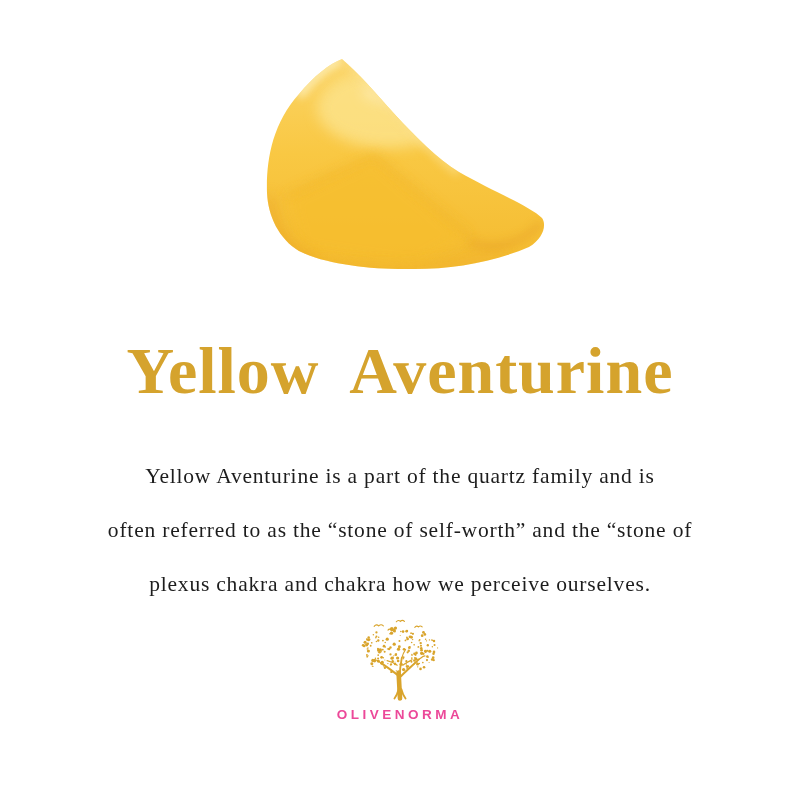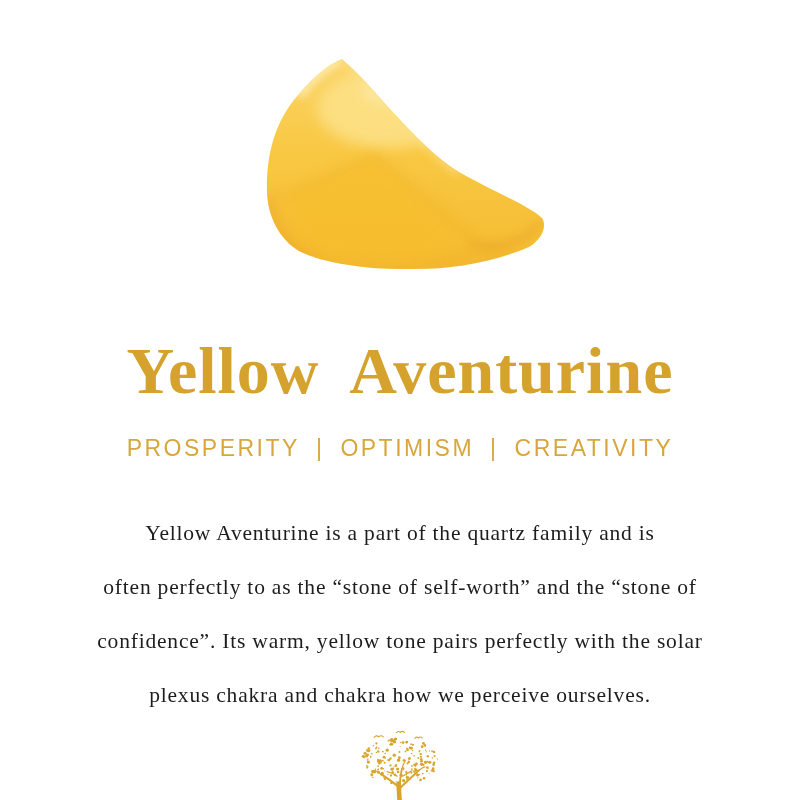--- a/index.html
+++ b/index.html
@@ -90,28 +90,24 @@
         <path d="M33,150 L120,110 L215,190" stroke="#EFB02C" stroke-width="3" fill="none" opacity="0.6" filter="url(#b4)"></path>
         <path d="M14,150 C16,185 35,208 60,216" stroke="#E9A326" stroke-width="10" fill="none" opacity="0.65" filter="url(#b7)"></path>
         <path d="M60,218 C110,229 180,227 250,205" stroke="#EFAE2C" stroke-width="8" fill="none" opacity="0.6" filter="url(#b7)"></path>
         <path d="M215,196 C245,206 270,196 287,177" stroke="#E8A226" stroke-width="7" fill="none" opacity="0.55" filter="url(#b4)"></path>
       </g>
     </svg>
   </figure>
 
   <h1 class="title">Yellow Aventurine</h1>
 
-  <div class="tagline">
-    <span>PROSPERITY</span><span class="sep">|</span><span>OPTIMISM</span><span class="sep">|</span><span>CREATIVITY</span>
-  </div>
 
   <div class="desc">
     <p>Yellow Aventurine is a part of the quartz family and is</p>
-    <p>often perfectly to as the “stone of self-worth” and the “stone of</p>
-    <p>confidence”. Its warm, yellow tone pairs perfectly with the solar</p>
+    <p>often referred to as the “stone of self-worth” and the “stone of</p>
     <p>plexus chakra and chakra how we perceive ourselves.</p>
   </div>
 
   <footer class="brand">
     <svg viewBox="0 0 100 92" aria-hidden="true">
       <g stroke="#D9A42C" fill="none" stroke-linecap="round">
 
         <g stroke-width="1.2">
           <path d="M22,8 q2.5,-3 5,-0.5 q2.5,-2.5 5,0"></path>
           <path d="M46,3 q2.2,-2.6 4.4,-0.4 q2.2,-2.2 4.4,0"></path>

